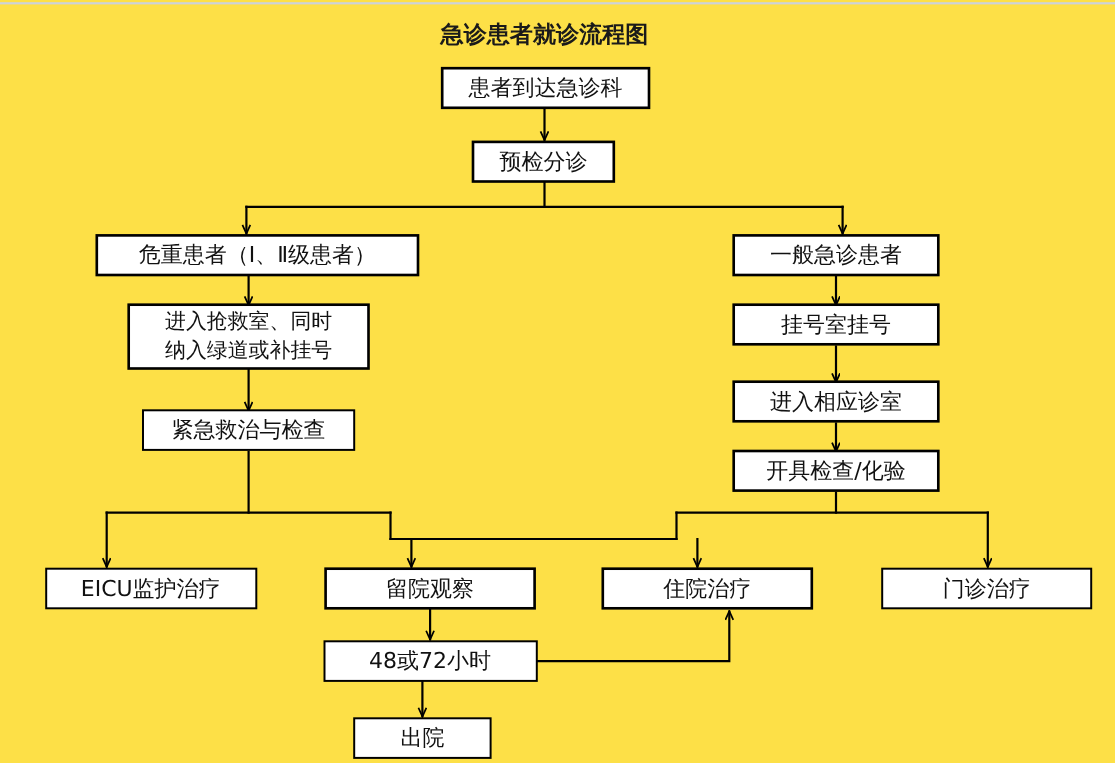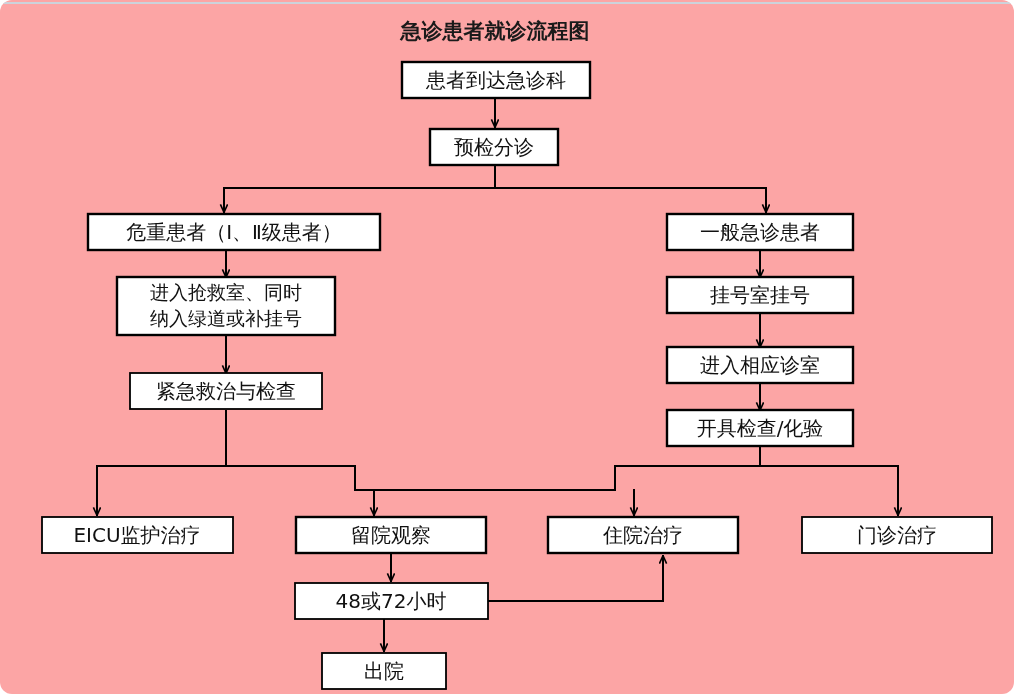--- a/index.html
+++ b/index.html
@@ -8,23 +8,22 @@
     padding: 0;
     background: #ffffff;
   }
   body {
     font-family: "DejaVu Sans", "Liberation Sans", sans-serif;
   }
   #canvas {
     position: relative;
     width: 1014px;
     height: 694px;
-    background: #fca5a5;
+    background: #fde047;
     overflow: hidden;
-    border-radius: 12px;
   }
   .top-rule {
     position: absolute;
     left: 0;
     top: 2px;
     width: 1014px;
     height: 2px;
     background: #ccd3db;
   }
   #flow {

